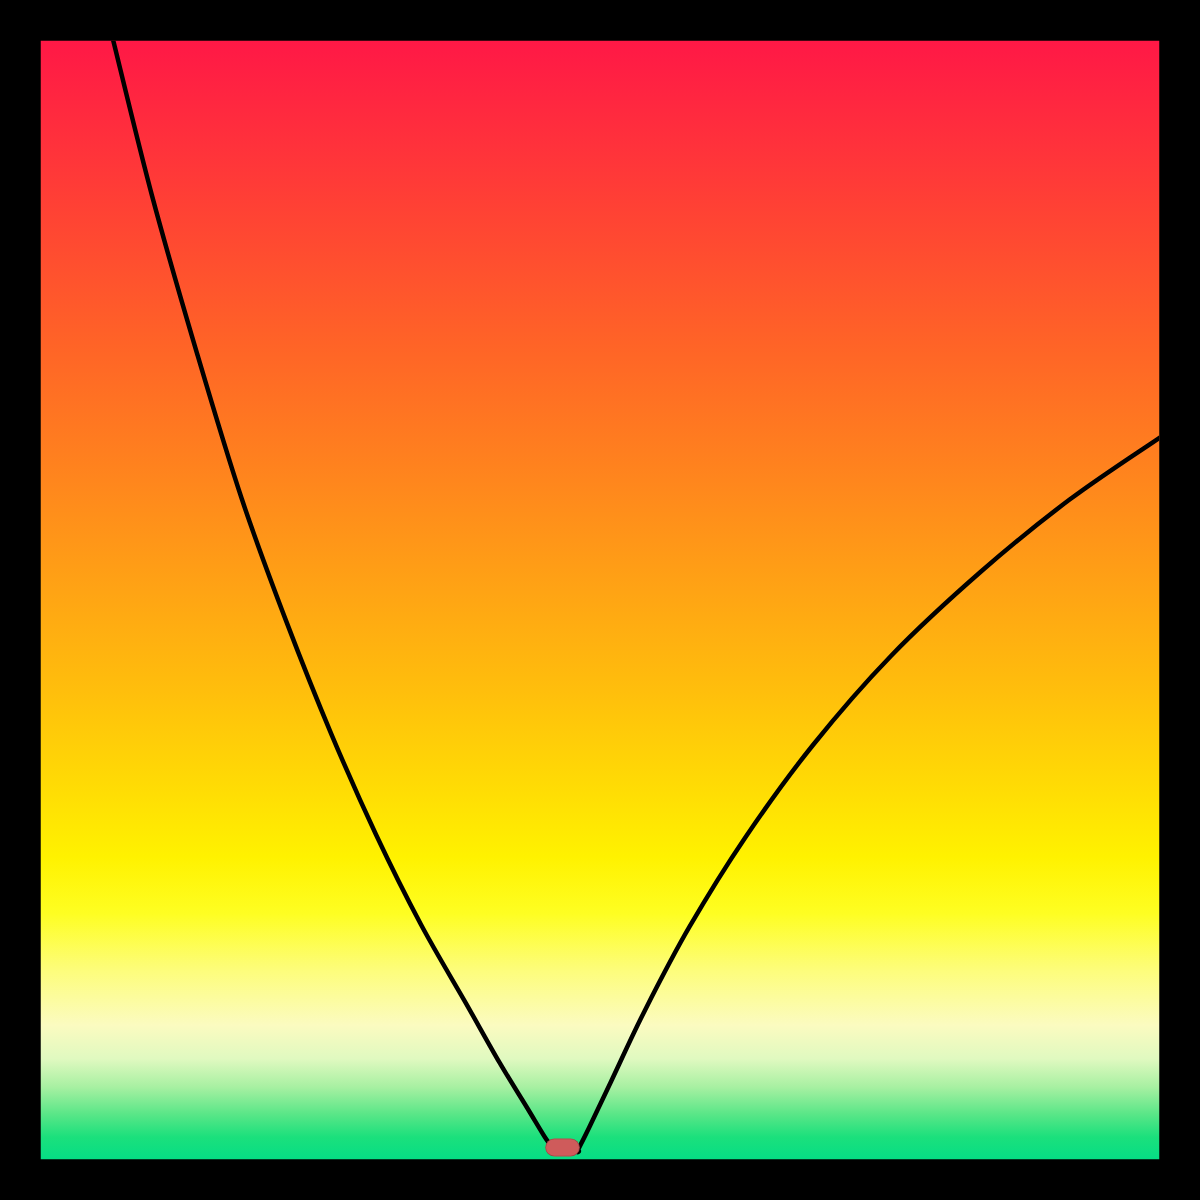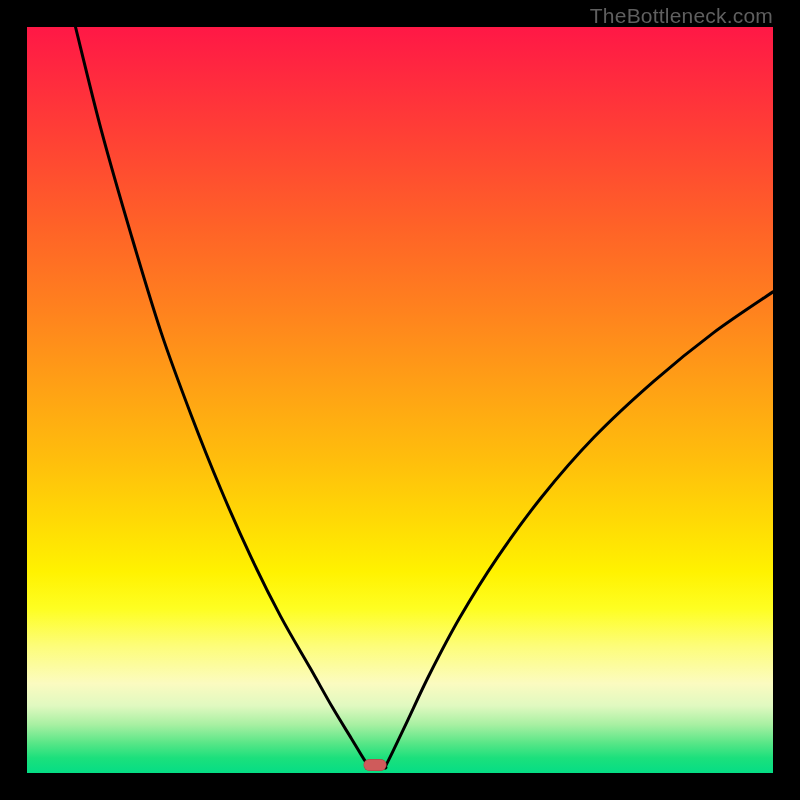--- a/index.html
+++ b/index.html
@@ -83,15 +83,14 @@
   <div class="plot-area">
     <div class="gradient-bg"></div>
 
     <svg class="curve-svg" viewBox="0 0 746 746" preserveAspectRatio="none">
       <path id="curve-path" fill="none" stroke="#000000" stroke-width="3" stroke-linecap="round" stroke-linejoin="round" d="M 48.49 0.00 C 52.84 17.41 65.28 69.63 74.60 104.44 C 83.93 139.25 94.49 175.31 104.44 208.88 C 114.39 242.45 124.33 276.02 134.28 305.86 C 144.23 335.70 154.17 361.81 164.12 387.92 C 174.07 414.03 184.01 438.90 193.96 462.52 C 203.91 486.14 213.85 508.52 223.80 529.66 C 233.75 550.80 243.69 570.69 253.64 589.34 C 263.59 607.99 274.78 626.27 283.48 641.56 C 292.18 656.85 299.02 669.41 305.86 681.10 C 312.70 692.79 319.29 703.11 324.51 711.68 C 329.73 720.26 334.08 727.85 337.19 732.57 C 340.30 737.30 342.17 738.79 343.16 740.03 C 344.15 741.28 340.67 740.03 343.16 740.03 C 345.65 740.03 355.59 740.03 358.08 740.03 C 360.57 740.03 356.84 742.52 358.08 740.03 C 359.32 737.55 361.81 732.82 365.54 725.11 C 369.27 717.40 374.24 706.83 380.46 693.78 C 386.68 680.73 394.14 663.94 402.84 646.78 C 411.54 629.62 421.49 610.10 432.68 590.83 C 443.87 571.56 456.30 551.29 469.98 531.15 C 483.66 511.01 498.58 490.12 514.74 469.98 C 530.90 449.84 548.31 429.57 566.96 410.30 C 585.61 391.03 606.75 371.76 626.64 354.35 C 646.53 336.94 666.43 320.78 686.32 305.86 C 706.21 290.94 736.05 271.67 746.00 264.83"></path>
     </svg>
 
     <div class="marker" id="marker" style="left: 348.382px; top: 738px; background: rgb(207, 91, 91);"></div>
   </div>
 
-  <div class="watermark">TheBottleneck.com</div>
 
 </div>
 
 </body></html>

